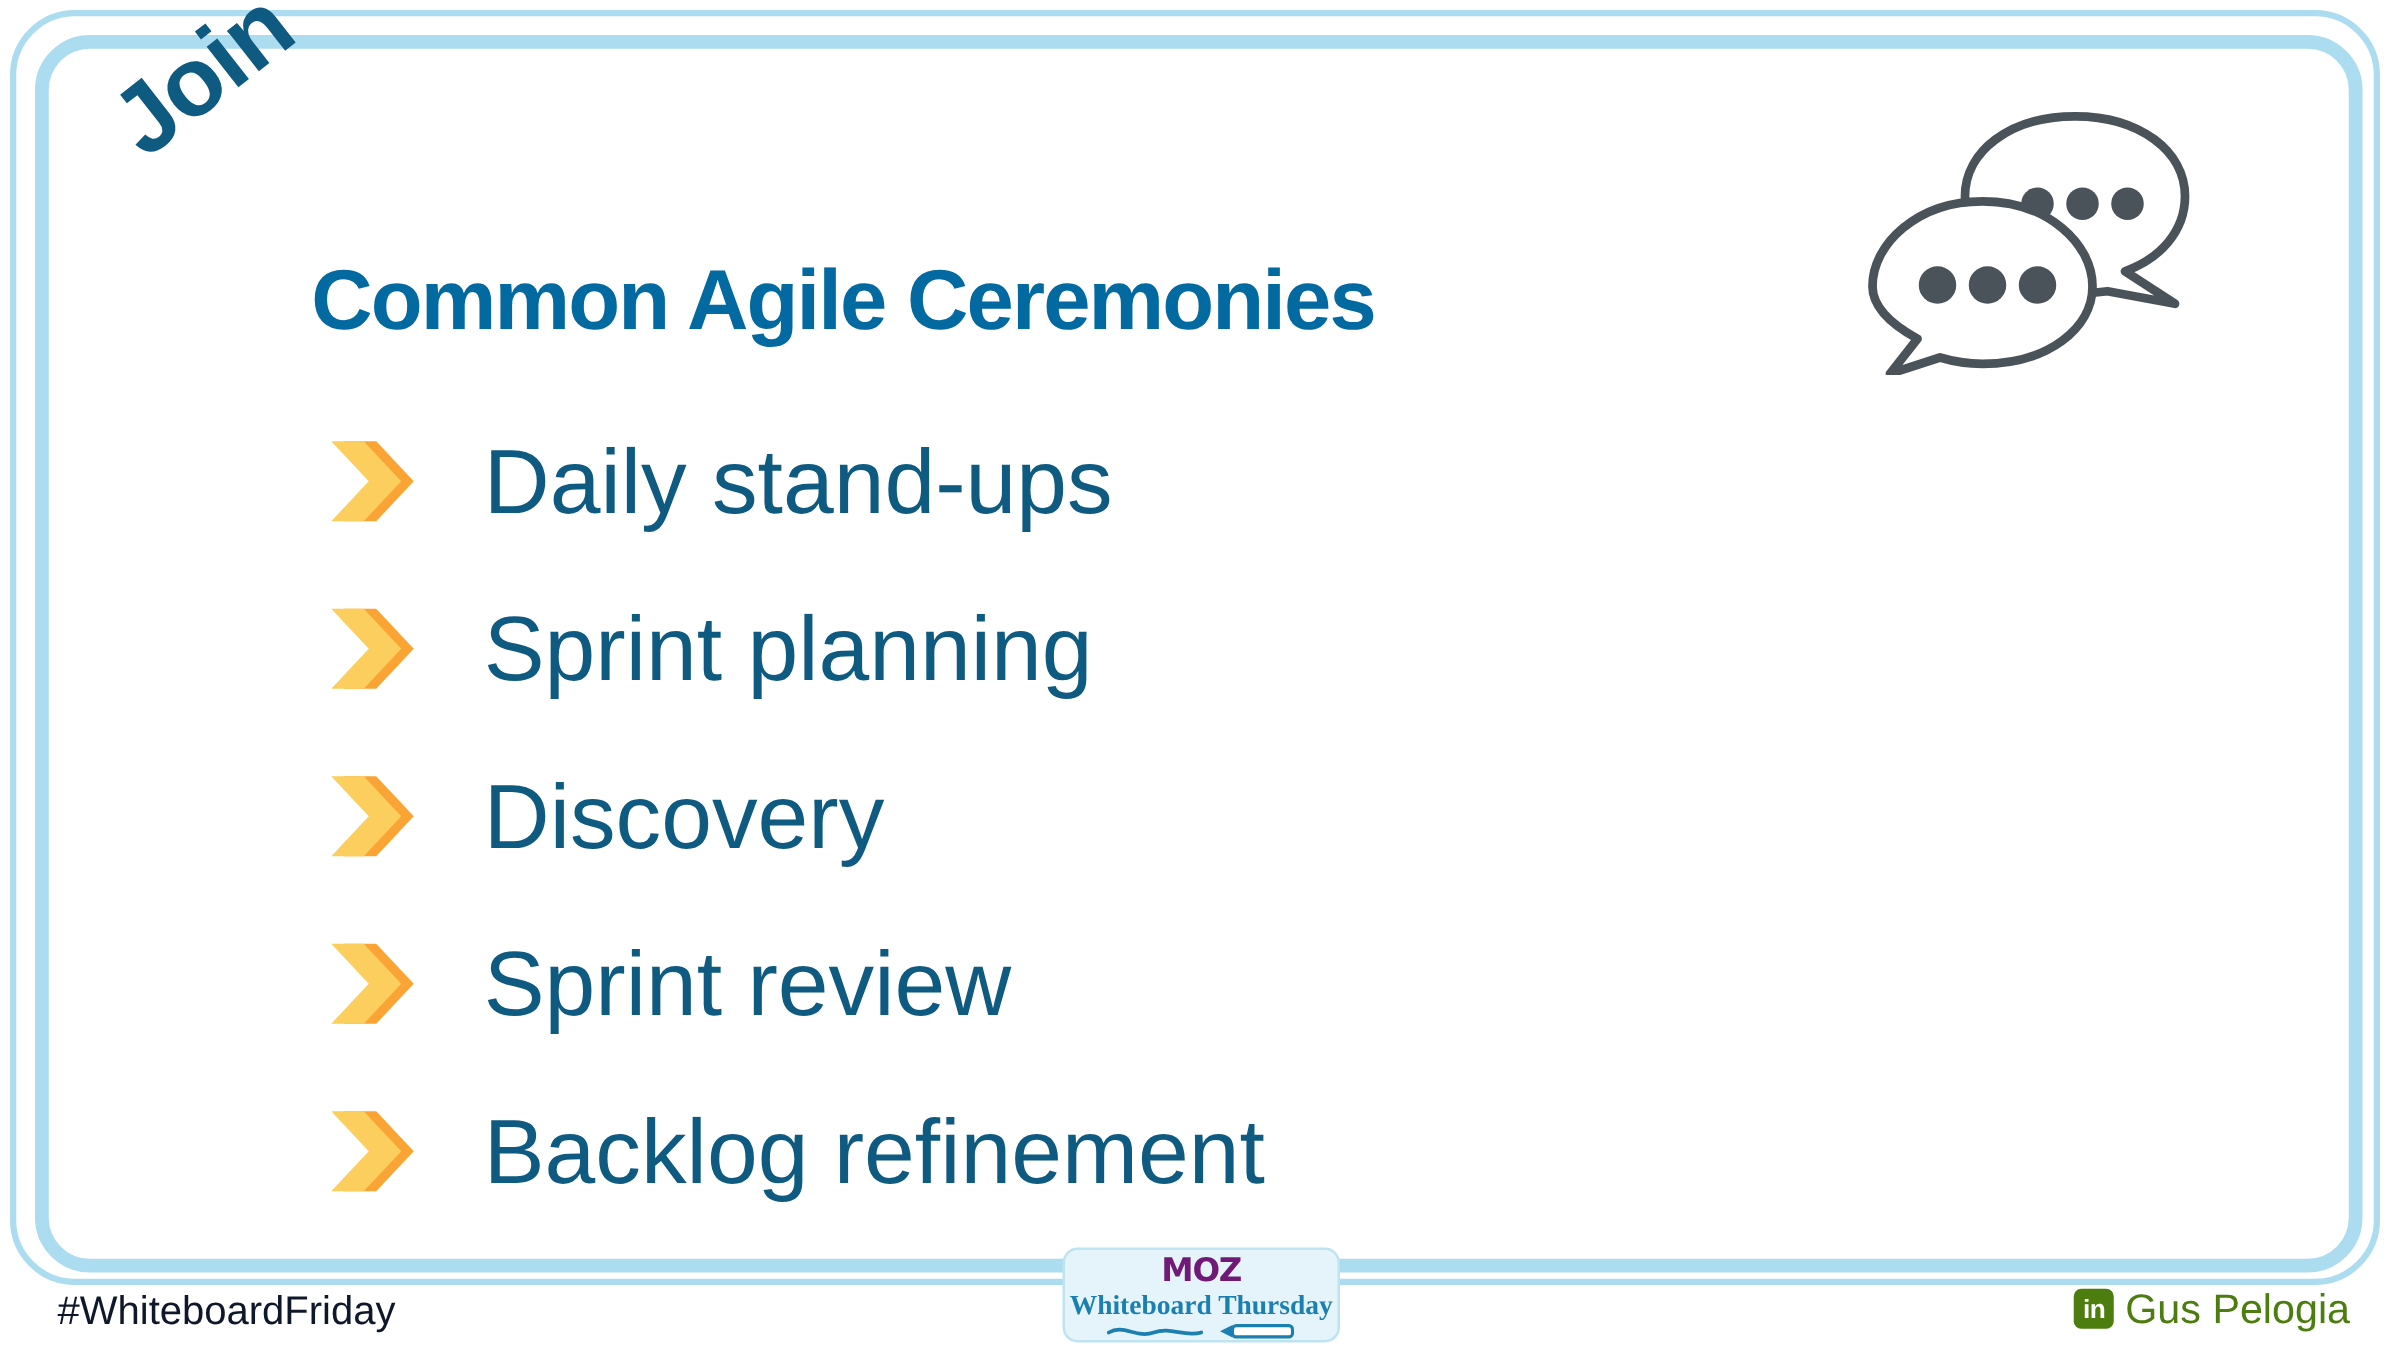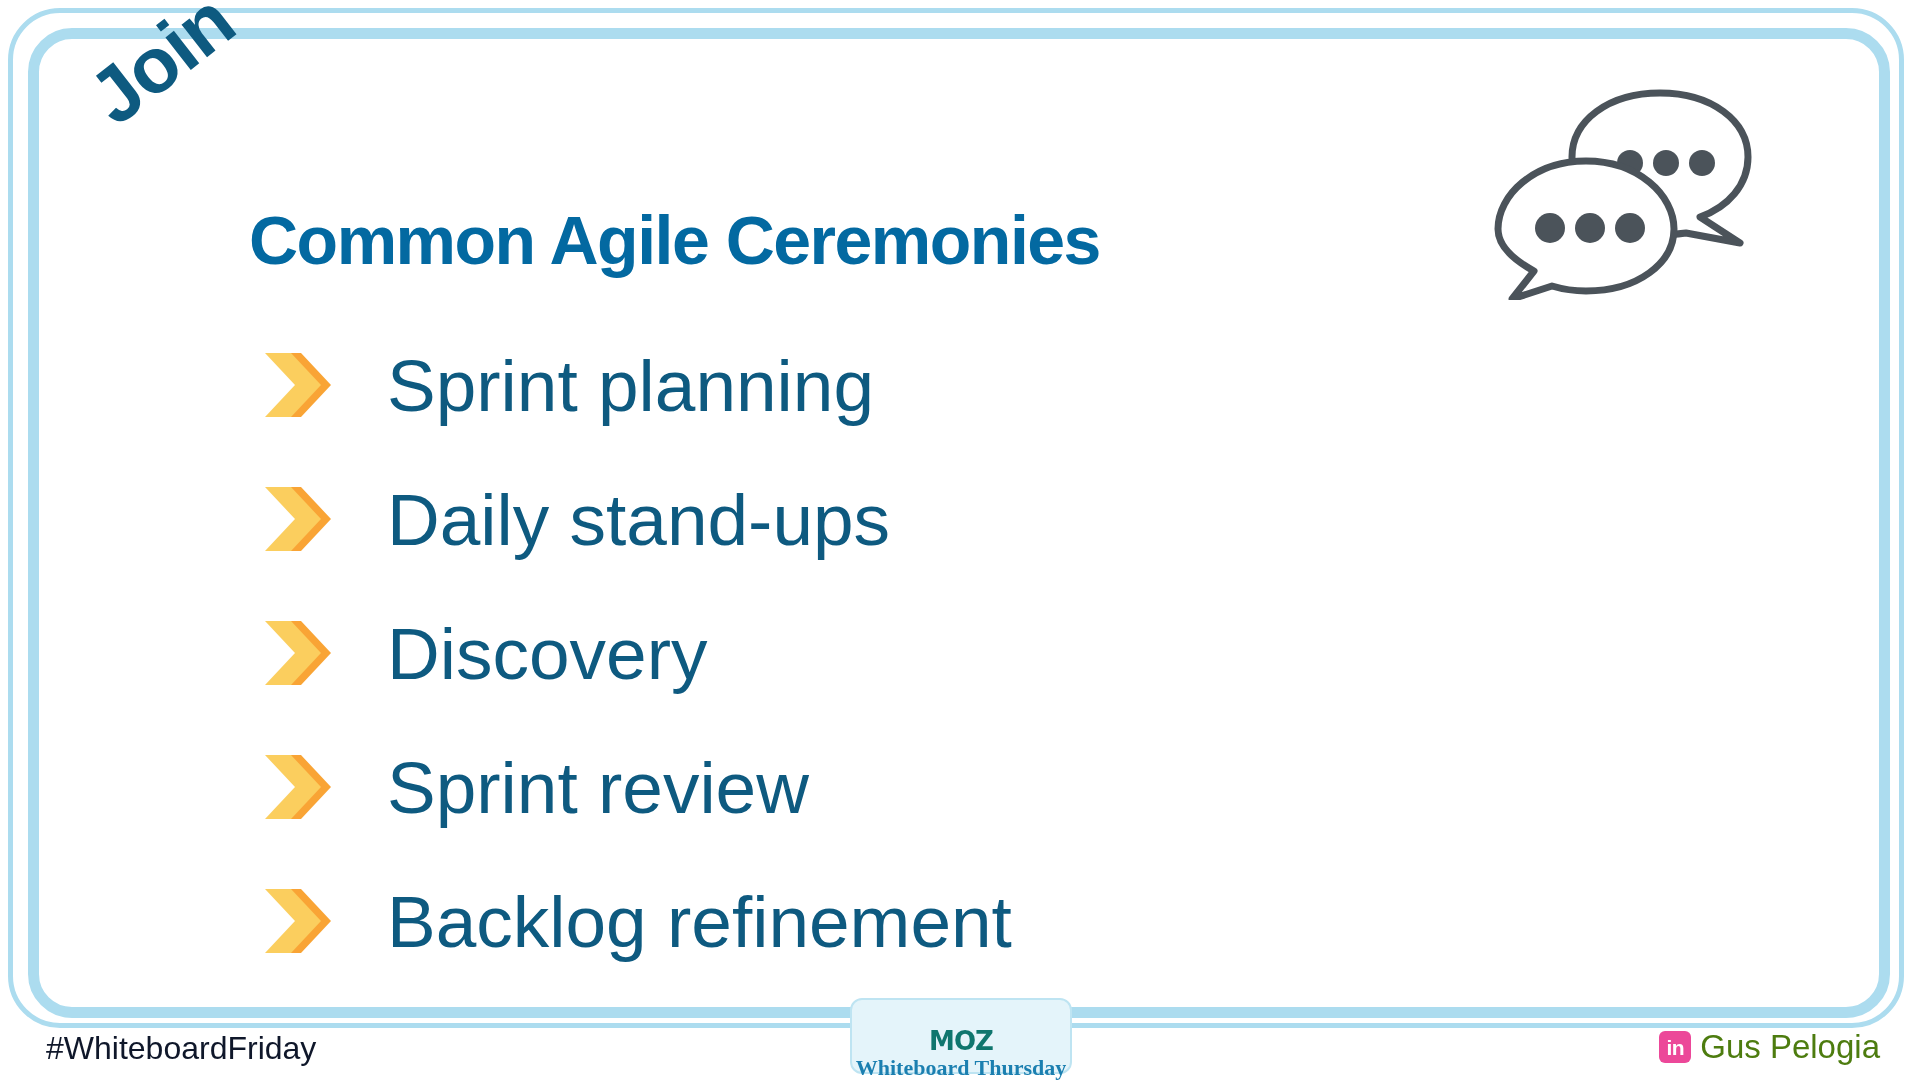--- a/index.html
+++ b/index.html
@@ -122,21 +122,21 @@
     right: 40px;
     top: 1028px;
     display: flex;
     align-items: center;
     gap: 9px;
   }
   .li-icon {
     width: 32px;
     height: 32px;
     border-radius: 6px;
-    background: #ec4899;
+    background: #4d7c0f;
     color: #ffffff;
     font-size: 21px;
     font-weight: 700;
     display: flex;
     align-items: center;
     justify-content: center;
     line-height: 1;
     letter-spacing: -0.5px;
   }
   .author-name {
@@ -158,25 +158,24 @@
     box-sizing: border-box;
     display: flex;
     flex-direction: column;
     align-items: center;
     justify-content: flex-start;
     padding-top: 4px;
   }
   .moz-word {
     font-size: 26px;
     font-weight: 700;
-    color: #0f766e;
+    color: #701a75;
     letter-spacing: -1px;
     line-height: 1;
     font-family: "DejaVu Sans", sans-serif;
-    margin-top: 24px;
   }
   .wbf-word {
     font-family: "Liberation Serif", serif;
     font-size: 22px;
     font-weight: 700;
     color: #1B7FB0;
     line-height: 1.1;
     margin-top: 2px;
   }
   .wbf-marker { margin-top: 1px; }
@@ -224,31 +223,31 @@
 
   <ul class="bullet-list" style="list-style:none;margin:0;padding:0;">
 
     <li class="bullet-row">
       <span class="chev">
         <svg width="86" height="68" viewBox="0 0 86 68" xmlns="http://www.w3.org/2000/svg">
           <path d="M36 2 L66 34 L36 66 L10 66 L40 34 L10 2 Z" fill="#F9A435"></path>
           <path d="M26 2 L56 34 L26 66 L0 66 L30 34 L0 2 Z" fill="#FBCE5E"></path>
         </svg>
       </span>
+      <span class="bullet-label">Daily stand-ups</span>
+    </li>
+
+    <li class="bullet-row">
+      <span class="chev">
+        <svg width="86" height="68" viewBox="0 0 86 68" xmlns="http://www.w3.org/2000/svg">
+          <path d="M36 2 L66 34 L36 66 L10 66 L40 34 L10 2 Z" fill="#F9A435"></path>
+          <path d="M26 2 L56 34 L26 66 L0 66 L30 34 L0 2 Z" fill="#FBCE5E"></path>
+        </svg>
+      </span>
       <span class="bullet-label">Sprint planning</span>
-    </li>
-
-    <li class="bullet-row">
-      <span class="chev">
-        <svg width="86" height="68" viewBox="0 0 86 68" xmlns="http://www.w3.org/2000/svg">
-          <path d="M36 2 L66 34 L36 66 L10 66 L40 34 L10 2 Z" fill="#F9A435"></path>
-          <path d="M26 2 L56 34 L26 66 L0 66 L30 34 L0 2 Z" fill="#FBCE5E"></path>
-        </svg>
-      </span>
-      <span class="bullet-label">Daily stand-ups</span>
     </li>
 
     <li class="bullet-row">
       <span class="chev">
         <svg width="86" height="68" viewBox="0 0 86 68" xmlns="http://www.w3.org/2000/svg">
           <path d="M36 2 L66 34 L36 66 L10 66 L40 34 L10 2 Z" fill="#F9A435"></path>
           <path d="M26 2 L56 34 L26 66 L0 66 L30 34 L0 2 Z" fill="#FBCE5E"></path>
         </svg>
       </span>
       <span class="bullet-label">Discovery</span>

